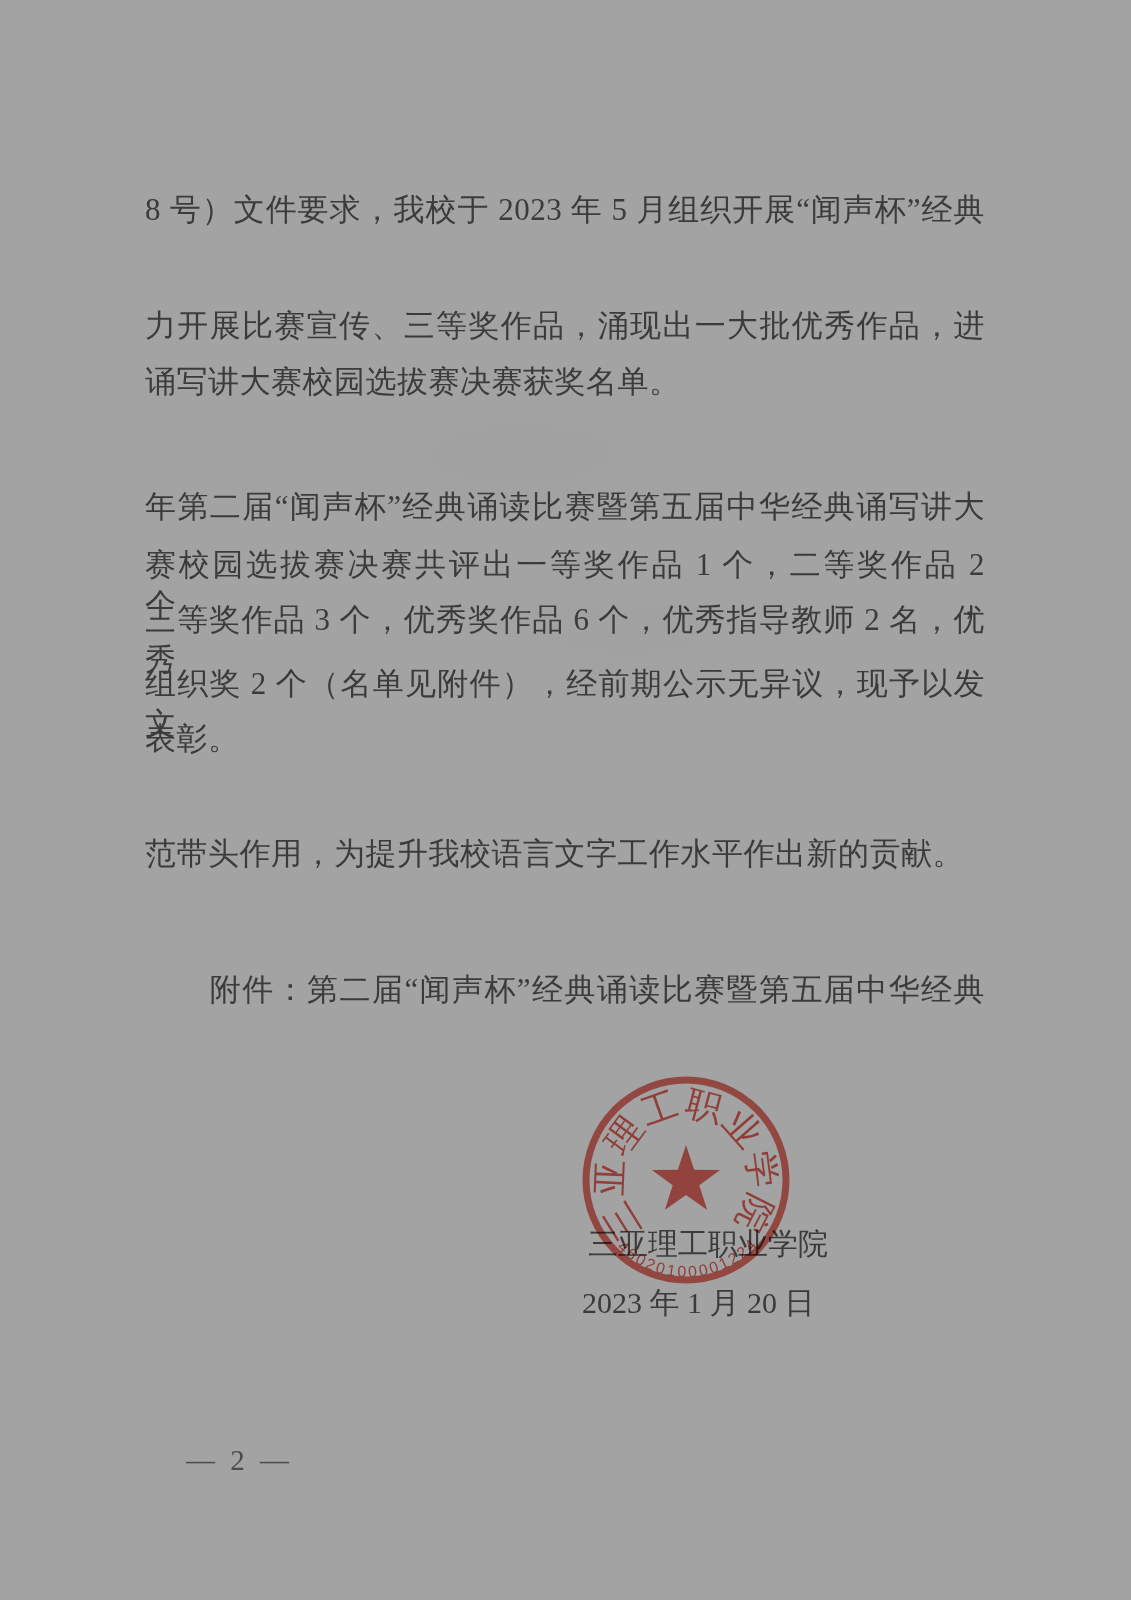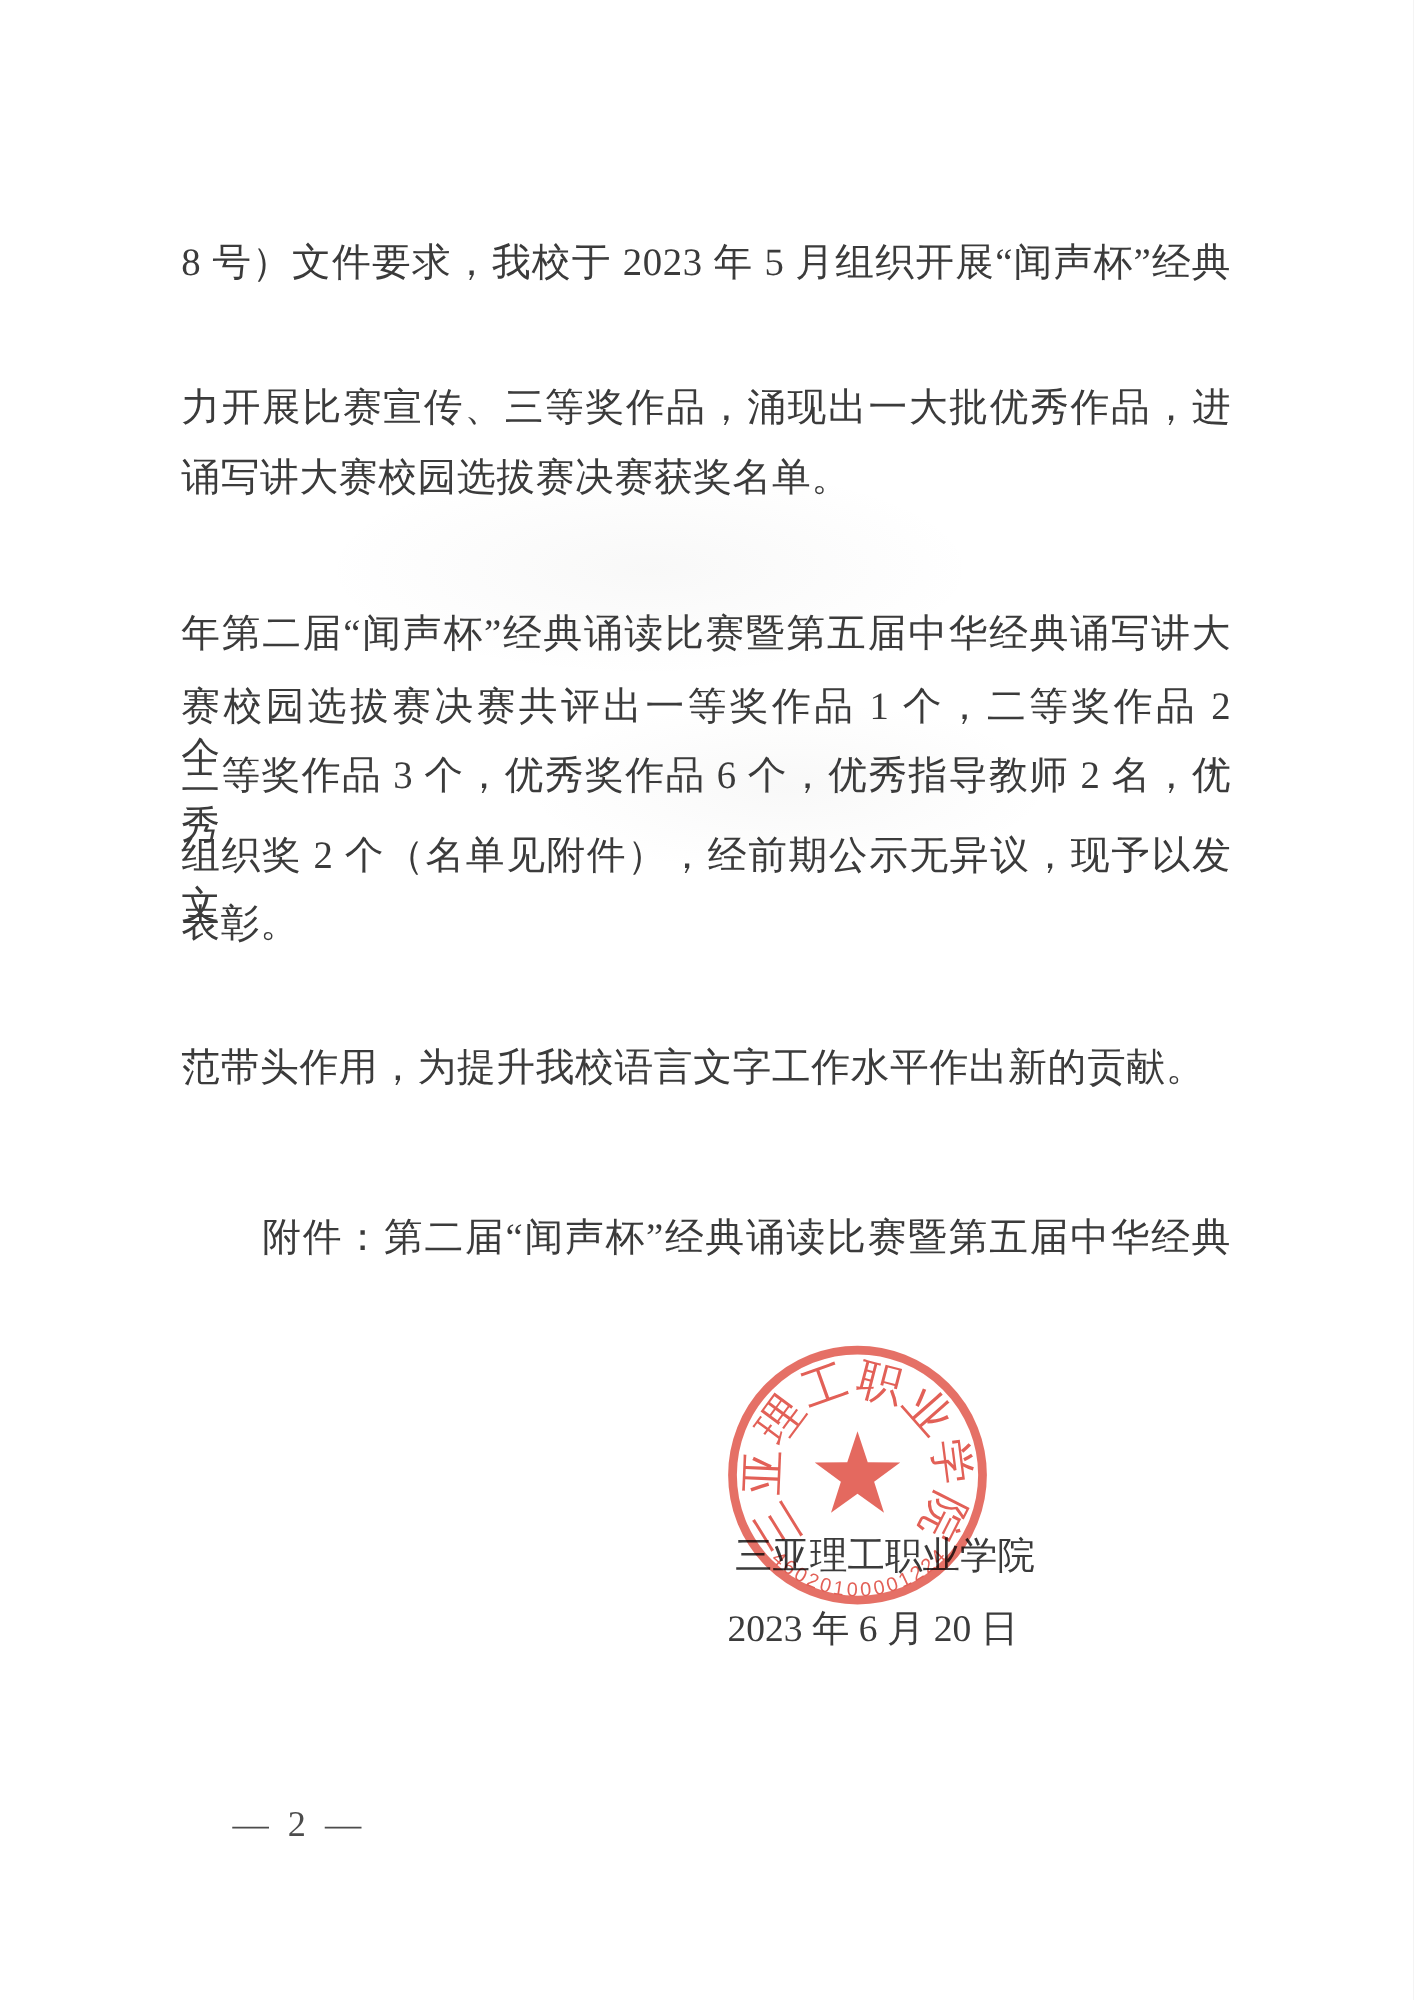--- a/index.html
+++ b/index.html
@@ -1,21 +1,21 @@
 <!DOCTYPE html>
 <html><head>
 <meta charset="utf-8">
 <style>
   html, body { margin: 0; padding: 0; background: #e8e8e6; }
   .page {
     position: relative;
     width: 1131px;
     height: 1600px;
     margin: 0 auto;
-    background: #ffffff;
+    background: #a3a3a3;
     overflow: hidden;
     font-family: "Liberation Serif", "DejaVu Serif", serif;
     color: #3b3b3b;
   }
   .doc-line {
     position: absolute;
     left: 145px;
     width: 840px;
     font-size: 31px;
     line-height: 40px;
@@ -71,21 +71,21 @@
   <div class="doc-line" style="top:362px">诵写讲大赛校园选拔赛决赛获奖名单。</div>
   <div class="doc-line j" style="top:487px">年第二届“闻声杯”经典诵读比赛暨第五届中华经典诵写讲大</div>
   <div class="doc-line j" style="top:545px">赛校园选拔赛决赛共评出一等奖作品 1 个，二等奖作品 2 个，</div>
   <div class="doc-line j" style="top:600px">三等奖作品 3 个，优秀奖作品 6 个，优秀指导教师 2 名，优秀</div>
   <div class="doc-line j" style="top:664px">组织奖 2 个（名单见附件），经前期公示无异议，现予以发文</div>
   <div class="doc-line" style="top:719px">表彰。</div>
   <div class="doc-line" style="top:834px">范带头作用，为提升我校语言文字工作水平作出新的贡献。</div>
   <div class="doc-line j" style="top:970px">　　附件：第二届“闻声杯”经典诵读比赛暨第五届中华经典</div>
 
   <div class="sig" style="left:588px; top:1224px;">三亚理工职业学院</div>
-  <div class="sig" style="left:582px; top:1283px;">2023 年 6 月 20 日</div>
+  <div class="sig" style="left:582px; top:1283px;">2023 年 1 月 20 日</div>
 
   <svg class="stamp-svg" viewBox="0 0 260 260">
     <defs>
       <path id="ringArc" d="M 88.9 179.0 A 64 64 0 1 1 175.3 175.3" fill="none"></path>
       <path id="serialArc" d="M 46.8 180.0 A 97 97 0 0 0 215.7 175.5" fill="none"></path>
     </defs>
     <circle cx="130" cy="130" r="100" fill="none" stroke="#e1584c" stroke-width="7" opacity="0.92"></circle>
     <text font-size="36" fill="#e0544a" letter-spacing="2" font-family="Liberation Serif, DejaVu Serif, serif">
       <textPath href="#ringArc" startOffset="50%" text-anchor="middle">三亚理工职业学院</textPath>
     </text>

